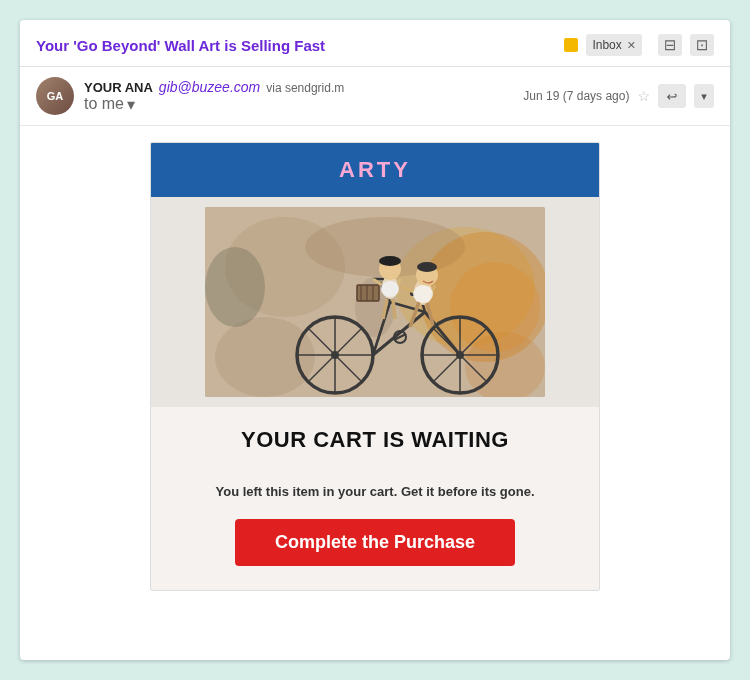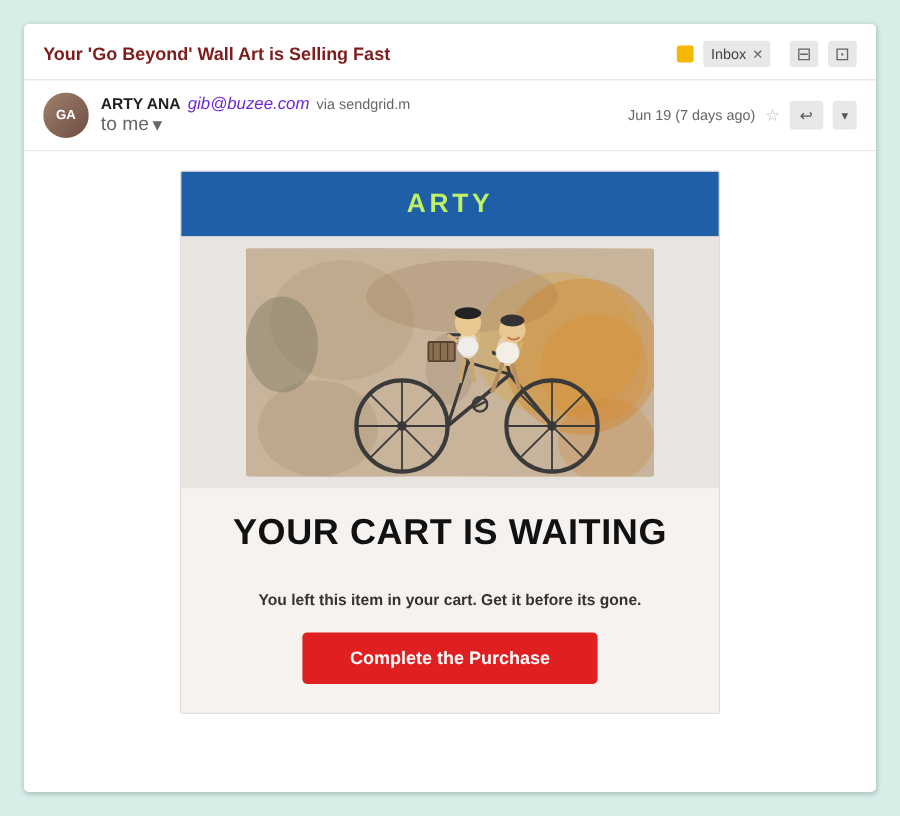--- a/index.html
+++ b/index.html
@@ -29,21 +29,21 @@
       display: flex;
       align-items: center;
       padding: 14px 16px 10px 16px;
       border-bottom: 1px solid #e0e0e0;
       gap: 8px;
     }
 
     .email-subject-text {
       font-size: 15px;
       font-weight: 600;
-      color: #7f1d1d;
+      color: #6d28d9;
       flex: 1;
     }
 
     .inbox-badge {
       background: #f5b800;
       width: 14px;
       height: 14px;
       border-radius: 2px;
       display: inline-block;
       flex-shrink: 0;
@@ -213,21 +213,21 @@
       overflow: hidden;
     }
 
     .brand-header {
       background: #1e5fa8;
       padding: 14px;
       text-align: center;
     }
 
     .brand-name {
-      color: #bef264;
+      color: #f9a8d4;
       font-size: 22px;
       font-weight: 900;
       letter-spacing: 3px;
     }
 
     .product-image-container {
       background: #e8e4e0;
       display: flex;
       align-items: center;
       justify-content: center;
@@ -262,40 +262,40 @@
       height: 190px;
     }
 
     .email-content {
       padding: 20px 24px 24px;
       text-align: center;
       background: #f5f2f0;
     }
 
     .cart-title {
-      font-size: 30px;
+      font-size: 22px;
       font-weight: 900;
       color: #111;
       letter-spacing: 0.5px;
       margin-bottom: 10px;
     }
 
     .cart-subtitle {
       font-size: 13px;
       color: #333;
       font-weight: 600;
       margin-bottom: 20px;
       margin-top: 31px;
     }
 
     .cta-button {
       display: inline-block;
       background: #e02020;
       color: #fff;
-      font-size: 15px;
+      font-size: 18px;
       font-weight: 700;
       padding: 13px 40px;
       border-radius: 4px;
       text-decoration: none;
       cursor: pointer;
       border: none;
     }
   </style>
 </head>
 <body>
@@ -314,21 +314,21 @@
       <div class="email-icon-btn">⊡</div>
     </div>
   </div>
 
   <div class="sender-row">
     <div class="avatar">
       <div class="avatar-img">GA</div>
     </div>
     <div class="sender-info">
       <div class="sender-name-row">
-        <span class="sender-name">ARTY ANA</span>
+        <span class="sender-name">YOUR ANA</span>
         <span class="sender-email">gib@buzee.com</span>
         <span class="sender-via">via sendgrid.m</span>
       </div>
       <div class="to-me">
         <span>to me</span>
         <span>▾</span>
       </div>
     </div>
     <div class="timestamp-area">
       <span>Jun 19 (7 days ago)</span>

